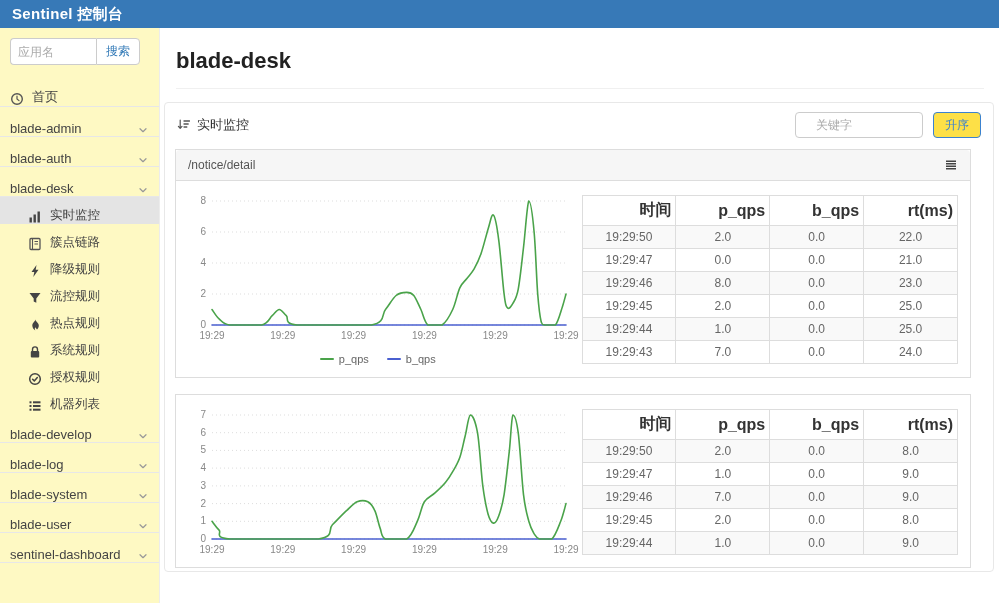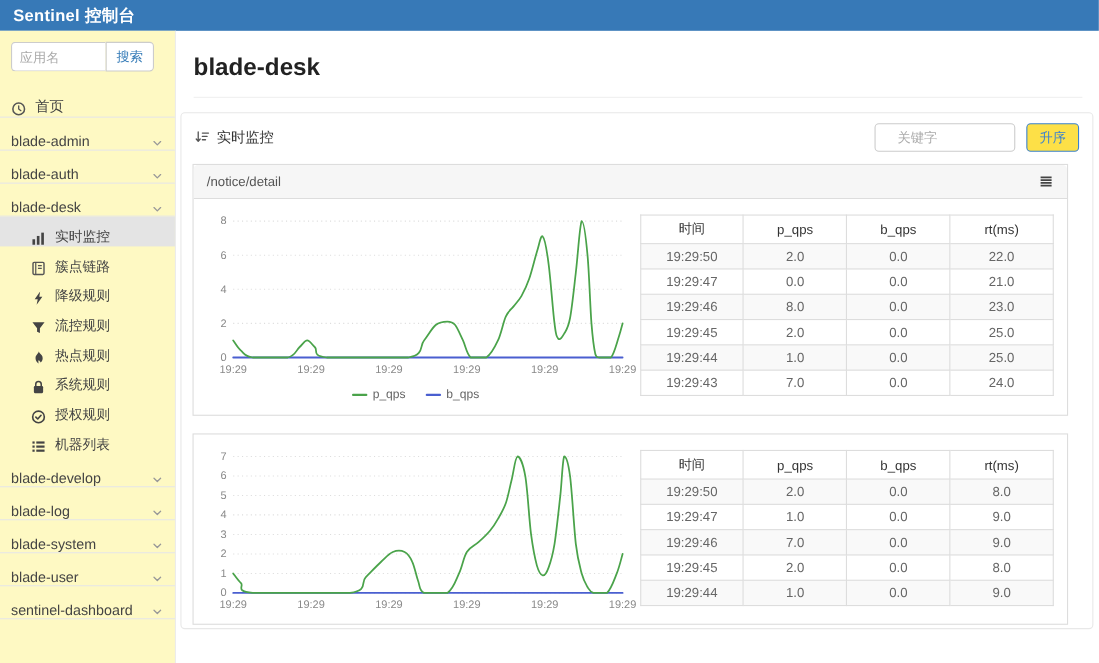--- a/index.html
+++ b/index.html
@@ -53,22 +53,22 @@
   .menu-btn{display:inline-flex;cursor:pointer;}
   .panel-card-body{display:flex;padding:12px 10px 8px 6px;}
   .chart-wrap{flex:1.04;min-width:0;}
   .chart-area{height:152px;}
   .legend{display:flex;justify-content:center;gap:18px;margin-top:4px;height:20px;align-items:center;}
   .legend .leg-item{display:flex;align-items:center;gap:5px;font-size:11px;color:#666;}
   .legend .leg-marker{width:14px;height:2px;border-radius:1px;display:inline-block;}
 
   .table-wrap{flex:1;min-width:0;padding:2px 2px 0 8px;}
   table.mon{width:100%;border-collapse:collapse;table-layout:fixed;}
-  table.mon th{border:1px solid #ddd;font-size:12px;color:#333;font-weight:normal;
-    padding:4px 4px;text-align:center;background:#fff;}
+  table.mon th{border:1px solid #ddd;font-size:16px;color:#333;font-weight:bold;
+    padding:4px 4px;text-align:right;background:#fff;}
   table.mon td{border:1px solid #ddd;font-size:12px;color:#666;padding:4px 4px;text-align:center;}
   table.mon tr.odd td{background:#f9f9f9;}
 
   svg text{font-family:"Liberation Sans","DejaVu Sans",sans-serif;}
 </style>
 </head>
 <body>
 
 <header class="top-header">
   <span>Sentinel 控制台</span>

